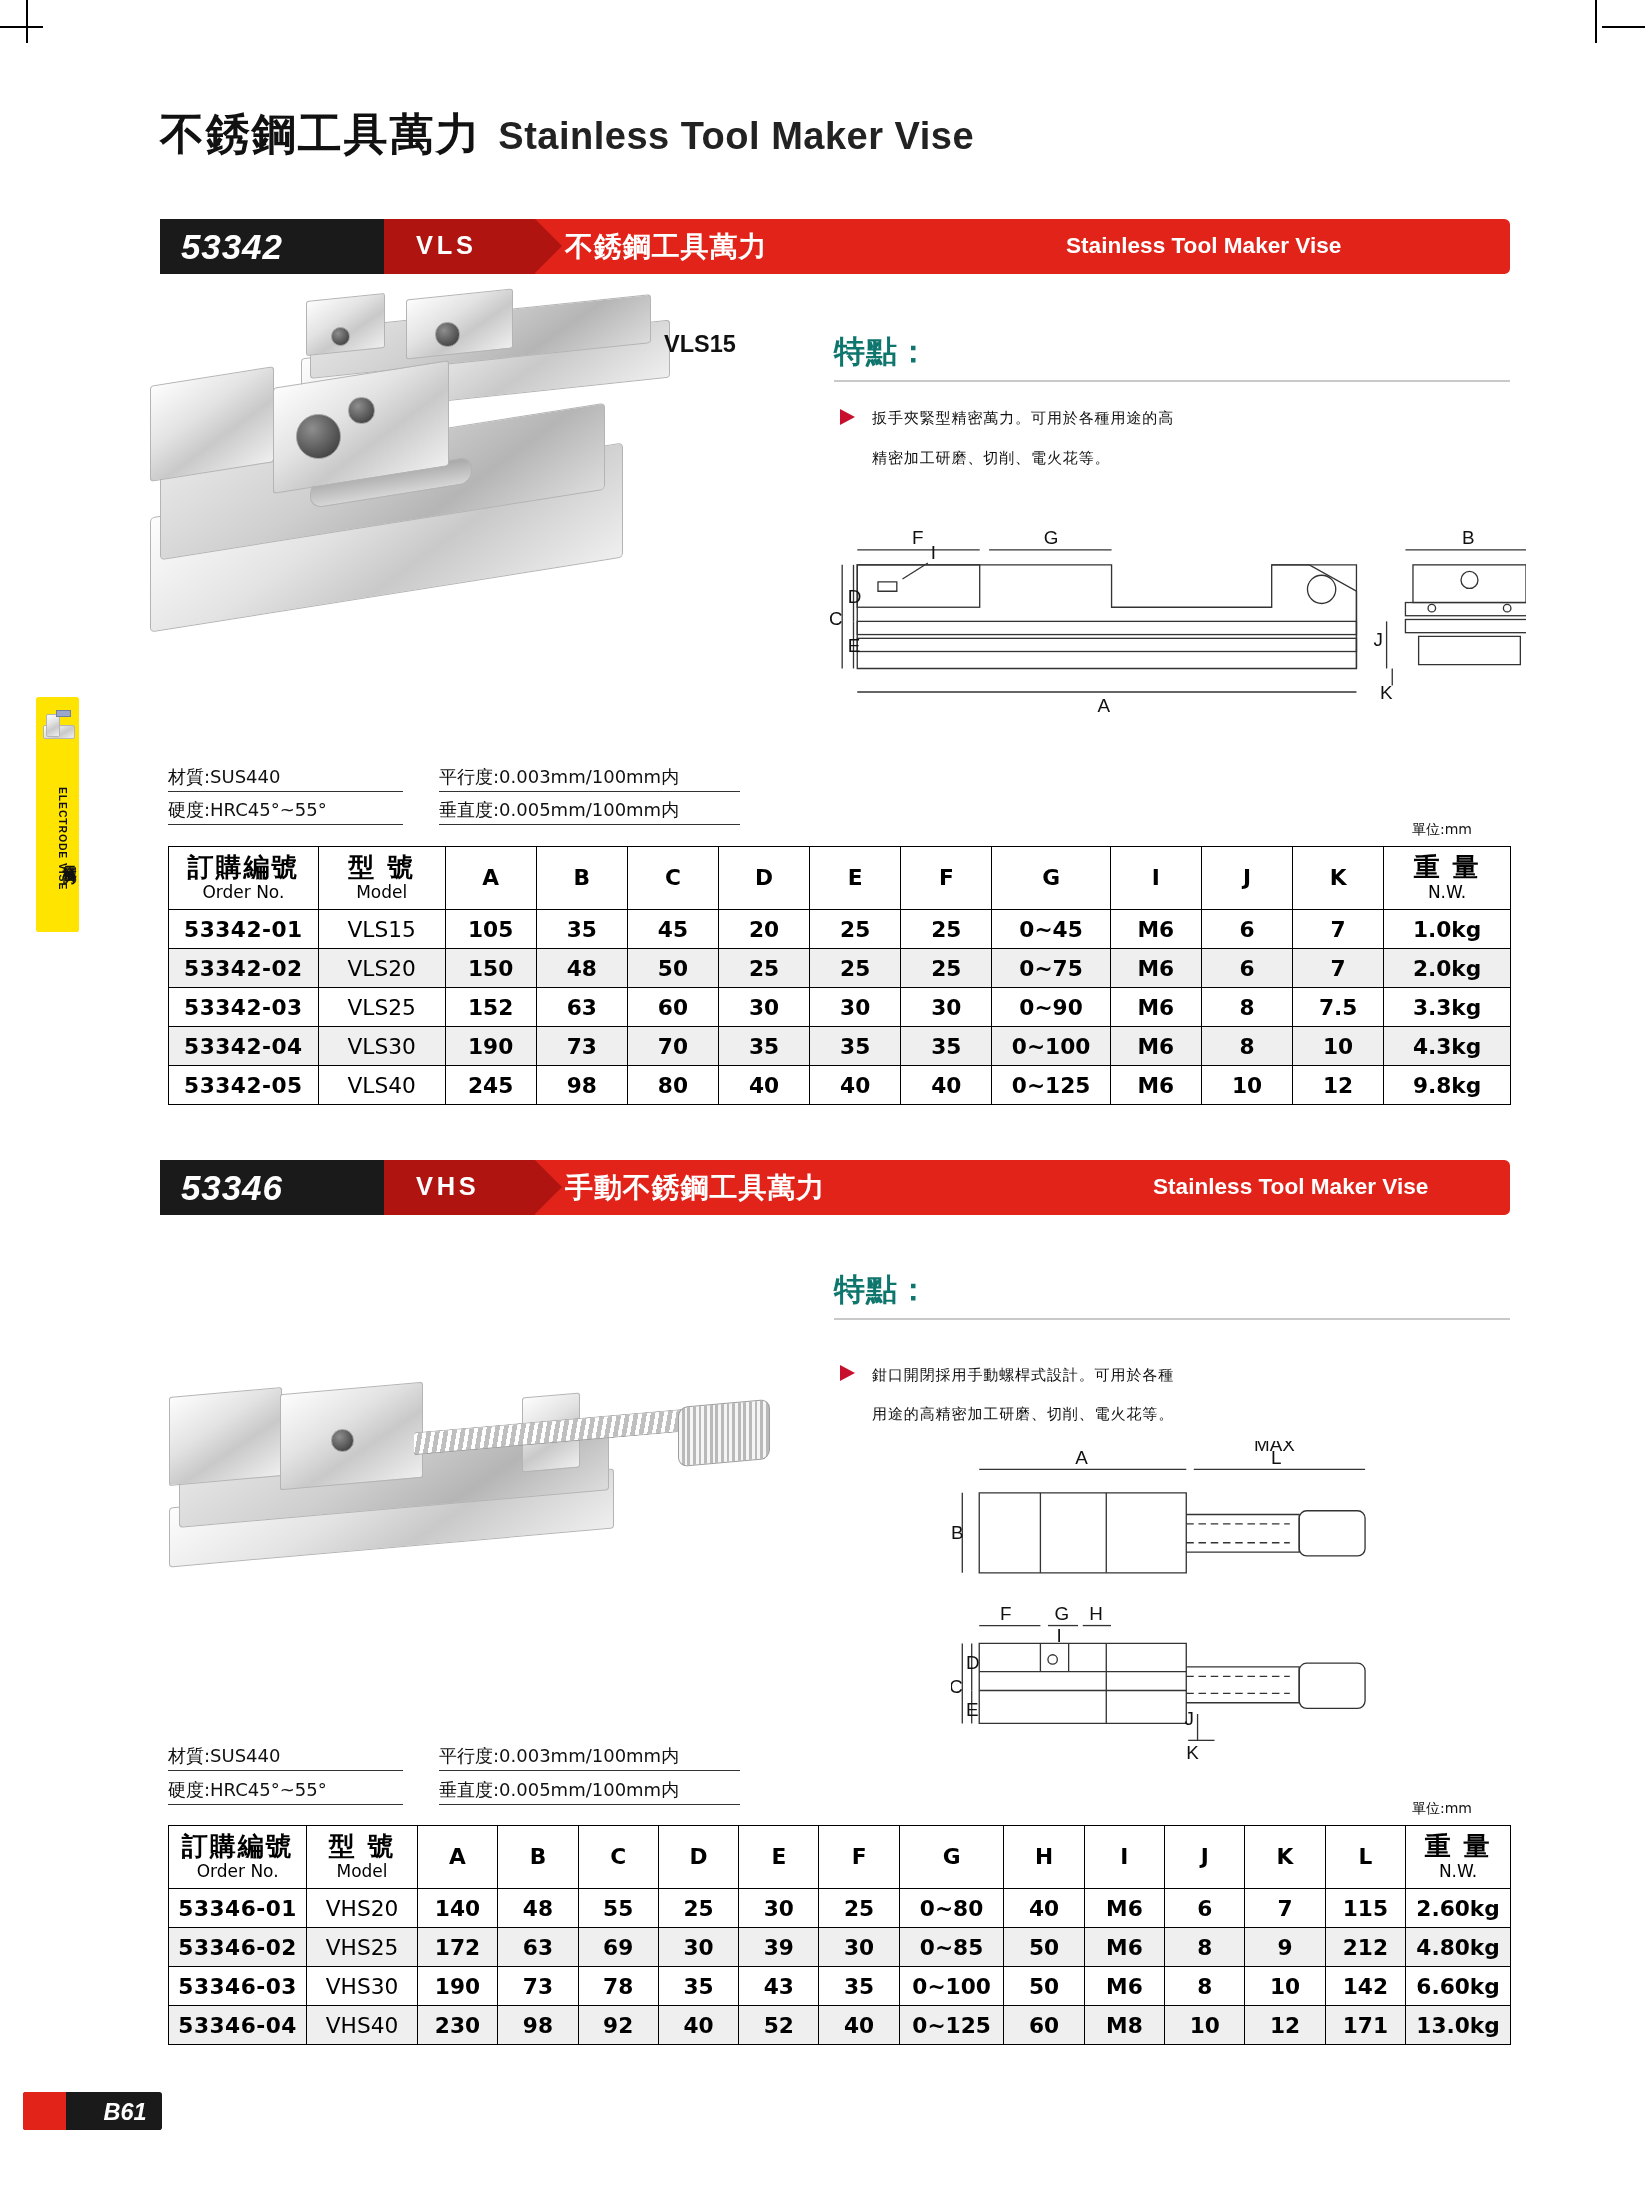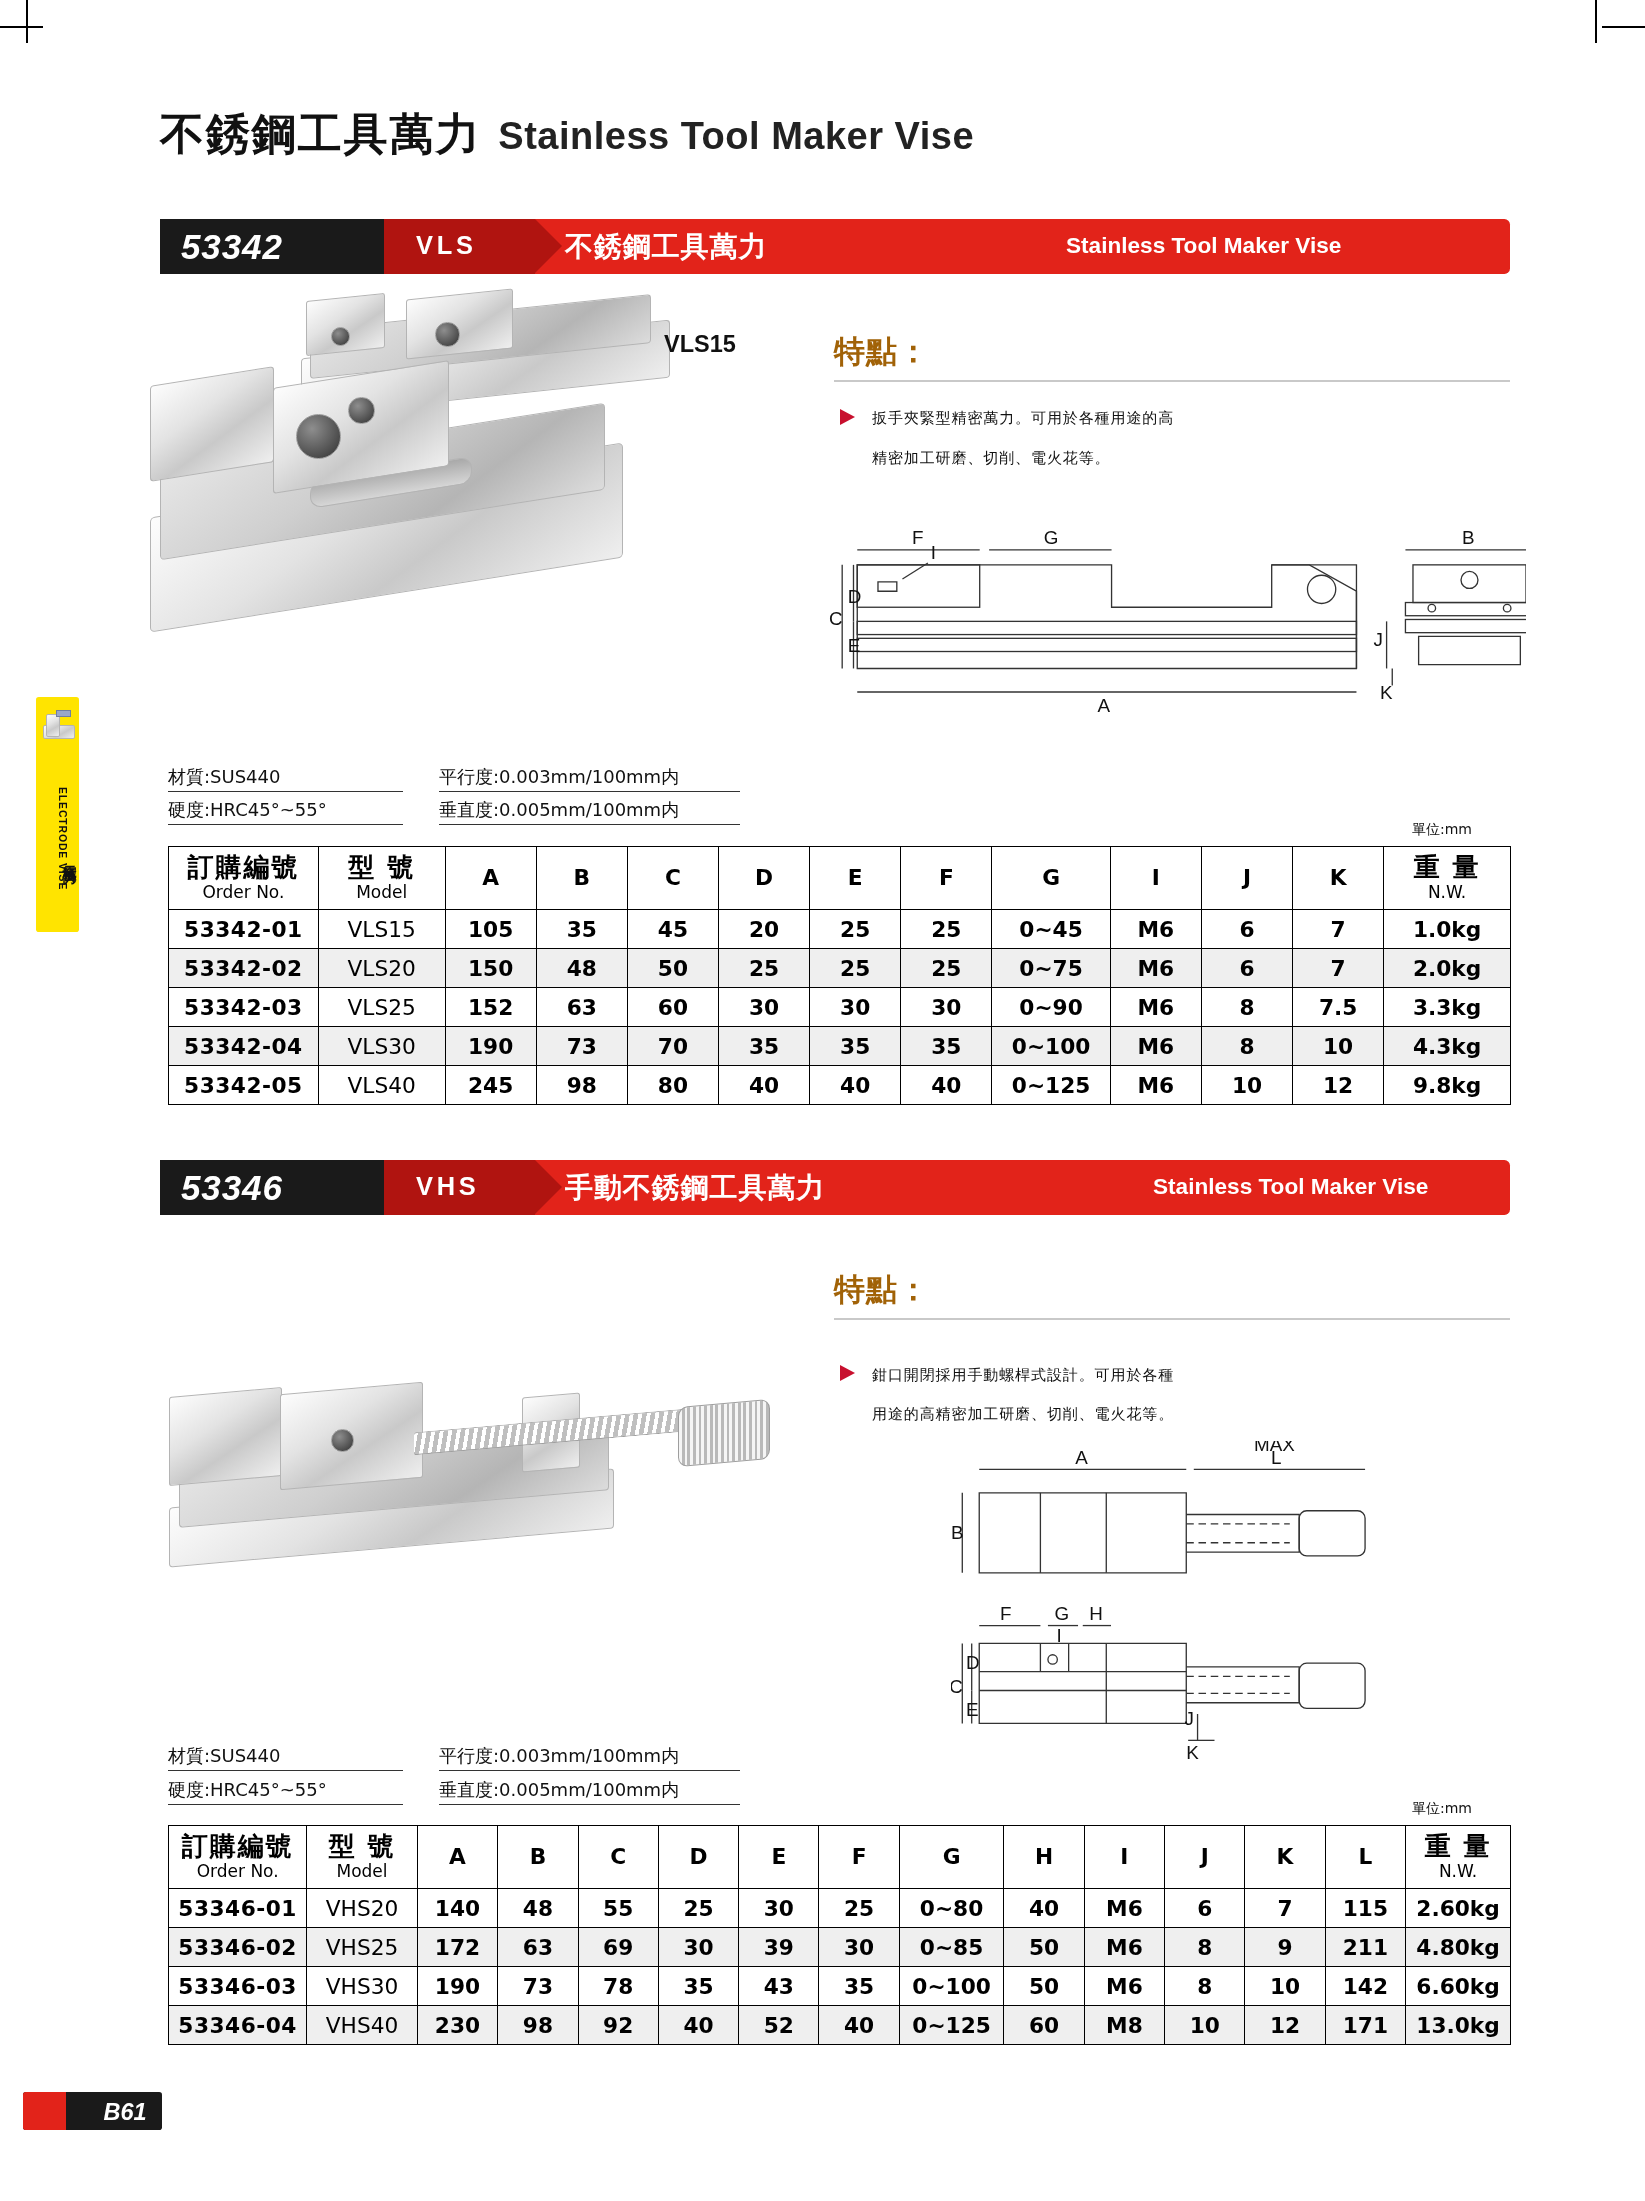--- a/index.html
+++ b/index.html
@@ -125,21 +125,21 @@
     font-size: 22.6px;
     font-weight: bold;
   }
 
   
   .feat-title {
     position: absolute;
     font-family: "DejaVu Sans", sans-serif;
     font-size: 31px;
     font-weight: bold;
-    color: #a16207;
+    color: #0f766e;
     letter-spacing: 0.9px;
   }
   .feat-rule {
     position: absolute;
     height: 1.9px;
     background: #c9c9c9;
   }
   .feat-arrow {
     position: absolute;
     width: 0; height: 0;
@@ -680,21 +680,21 @@
       <td>63</td>
       <td>69</td>
       <td>30</td>
       <td>39</td>
       <td>30</td>
       <td>0~85</td>
       <td>50</td>
       <td>M6</td>
       <td>8</td>
       <td>9</td>
-      <td>211</td>
+      <td>212</td>
       <td>4.80kg</td>
     </tr>
     <tr>
       <td class="order">53346-03</td>
       <td class="model">VHS30</td>
       <td>190</td>
       <td>73</td>
       <td>78</td>
       <td>35</td>
       <td>43</td>

